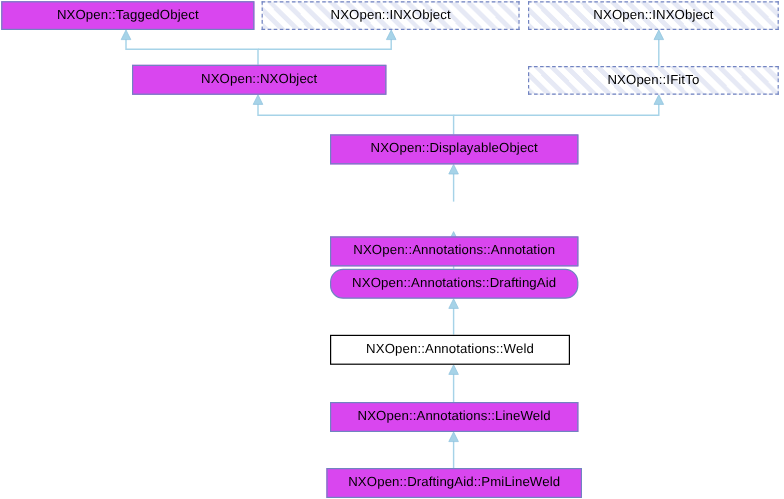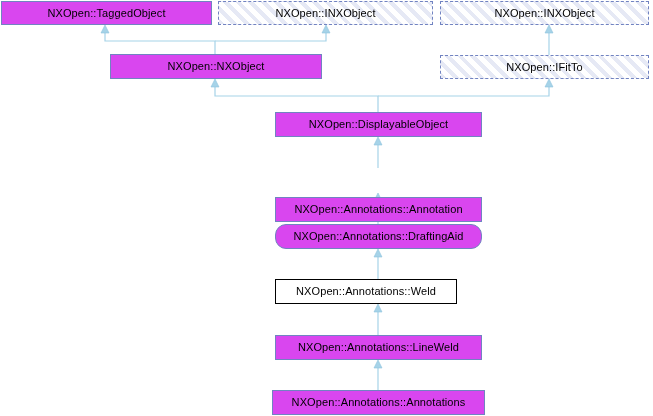--- a/index.html
+++ b/index.html
@@ -140,25 +140,25 @@
   </div>
 
   <div class="node solid" style="left:275px; top:168px; width:207px; height:25px;margin-top:29px;">
     <span class="label">NXOpen::Annotations::Annotation</span>
   </div>
 
   <div class="node solid" style="left:275px; top:224px; width:207px; height:25px;border-radius:11px;">
     <span class="label">NXOpen::Annotations::DraftingAid</span>
   </div>
 
-  <div class="node current" style="left:275px; top:279px; width:182px; height:25px;">
+  <div class="node current" style="left:275px; top:279px; width:200px; height:25px;">
     <span class="label">NXOpen::Annotations::Weld</span>
   </div>
 
   <div class="node solid" style="left:275px; top:335px; width:207px; height:25px;">
     <span class="label">NXOpen::Annotations::LineWeld</span>
   </div>
 
   <div class="node solid" style="left:272px; top:390px; width:213px; height:25px;">
-    <span class="label">NXOpen::Annotations::Annotations</span>
+    <span class="label">NXOpen::DraftingAid::PmiLineWeld</span>
   </div>
 
 </div>
 
 </body></html>

